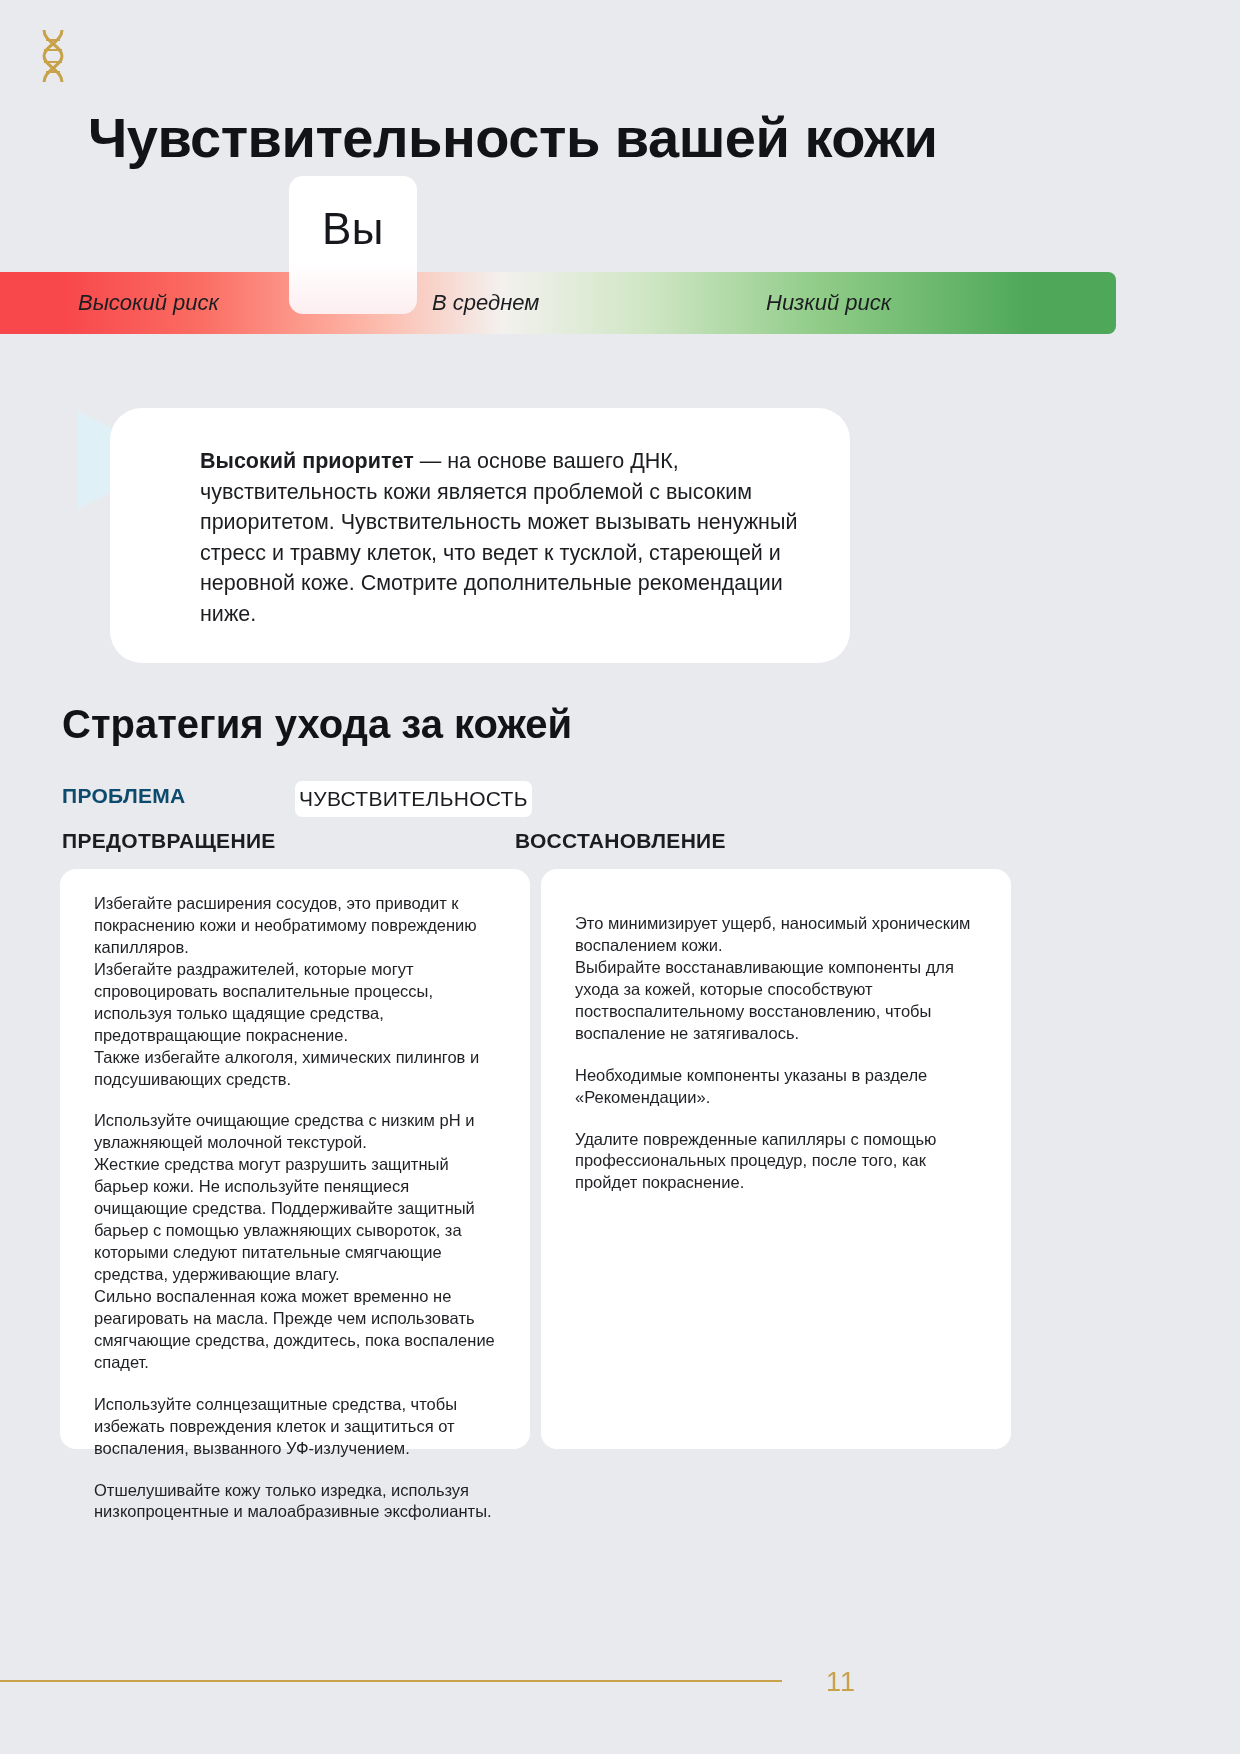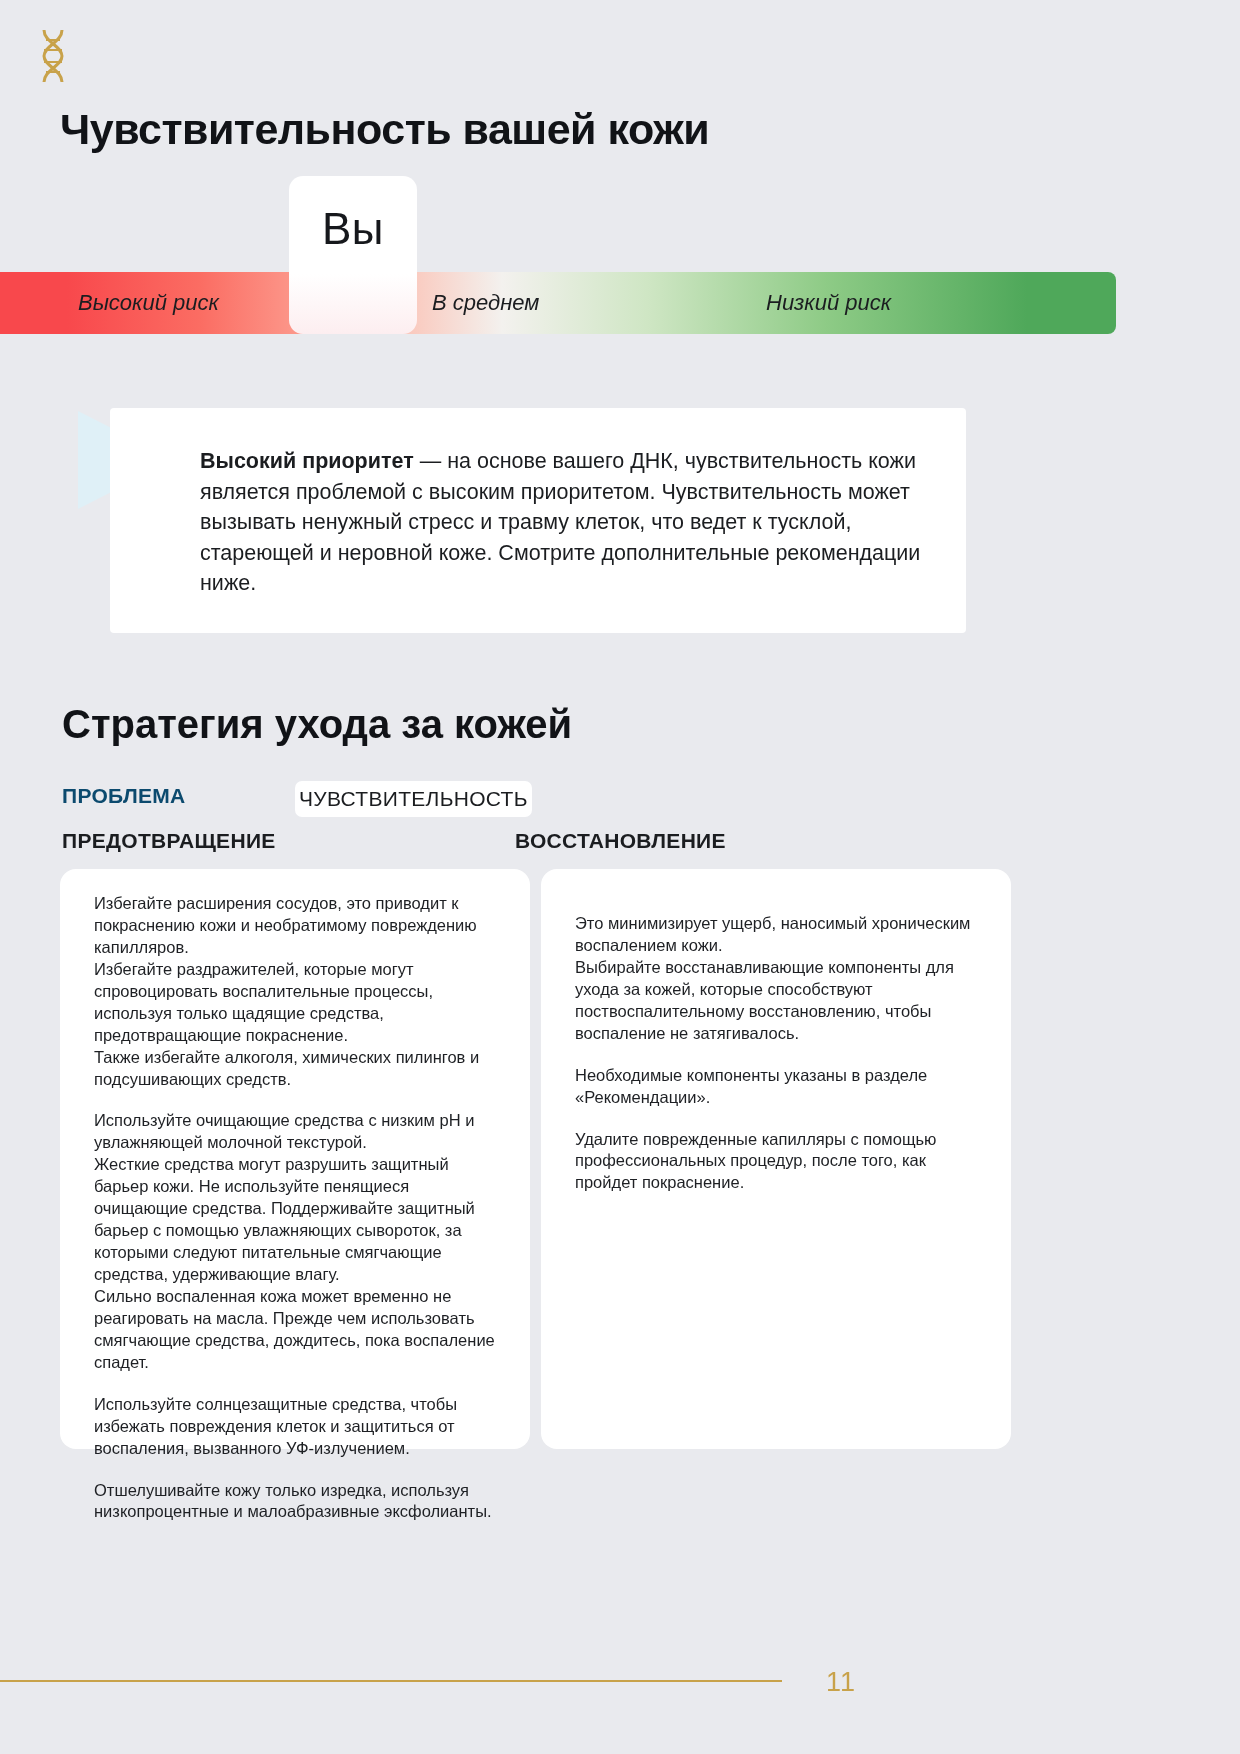--- a/index.html
+++ b/index.html
@@ -26,23 +26,23 @@
     left: 30px;
     width: 46px;
     height: 60px;
   }
   .logo svg { display: block; }
 
   
   .main-title {
     position: absolute;
     top: 105px;
-    left: 60px;
+    left: 88px;
     width: 1100px;
-    font-size: 43px;
+    font-size: 56px;
     font-weight: bold;
     color: #111317;
     letter-spacing: -0.5px;
   }
 
   
   .scale-wrap {
     position: absolute;
     top: 272px;
     left: 0;
@@ -74,43 +74,43 @@
   }
   .lbl-high { left: 78px; }
   .lbl-mid  { left: 432px; }
   .lbl-low  { left: 766px; }
 
   .you-marker {
     position: absolute;
     top: -96px;
     left: 289px;
     width: 128px;
-    height: 158px;
+    height: 138px;
     border-radius: 14px;
     background: linear-gradient(to bottom, #ffffff 0%, #ffffff 62%, #fdeef0 100%);
     display: flex;
     align-items: flex-start;
     justify-content: center;
     padding-top: 28px;
   }
   .you-marker span {
     font-size: 44px;
     color: #16181c;
     letter-spacing: 0.5px;
   }
 
   
   .callout {
     position: absolute;
     top: 408px;
     left: 110px;
-    width: 856px;
+    width: 740px;
     min-height: 204px;
     background: #ffffff;
-    border-radius: 4px;
+    border-radius: 32px;
     padding: 38px 44px 34px 90px;
   }
   .callout p {
     font-size: 21.5px;
     line-height: 1.42;
     color: #1b1d20;
   }
   .callout b { font-weight: bold; }
   .callout-arrow {
     position: absolute;

